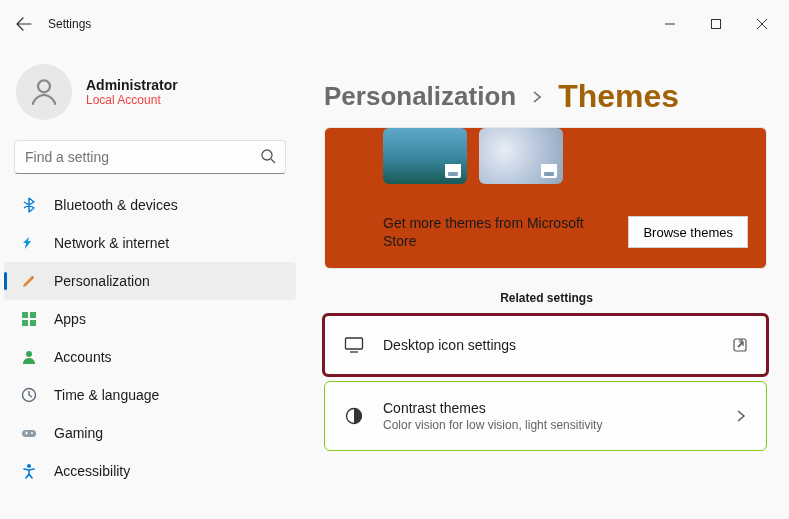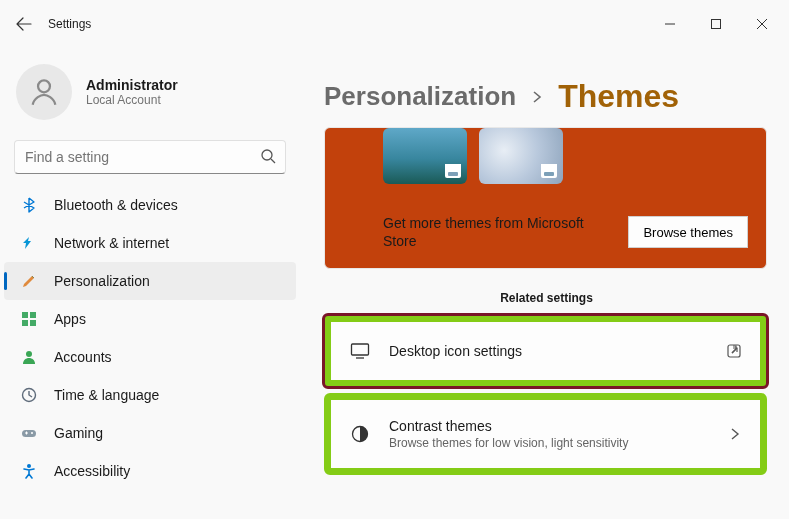--- a/index.html
+++ b/index.html
@@ -11,21 +11,21 @@
   .app-title { font-size: 12px; margin-left: 4px; }
   .win-controls { margin-left: auto; display: flex; }
   .win-btn { width: 46px; height: 32px; display: flex; align-items: center; justify-content: center; cursor: pointer; }
 
   
   .sidebar { position: absolute; left: 0; top: 48px; width: 300px; bottom: 0; padding: 8px 0 0 0; }
   .user-block { display: flex; align-items: center; padding: 8px 16px 20px 16px; }
   .avatar { width: 56px; height: 56px; border-radius: 50%; background: #e8e8e8; display: flex; align-items: center; justify-content: center; }
   .user-info { margin-left: 14px; }
   .user-name { font-weight: 600; font-size: 14px; }
-  .user-sub { font-size: 12px; color: #737373; }
+  .user-sub { font-size: 12px; color: #ef4444; }
 
   .search-wrap { padding: 0 14px 10px 14px; }
   .search { position: relative; }
   .search input { width: 100%; height: 34px; border: 1px solid #e0e0e0; border-bottom: 1px solid #888; border-radius: 4px; background: #fdfdfd; padding: 0 34px 0 10px; font-size: 14px; outline: none; }
   .search .sicon { position: absolute; right: 10px; top: 8px; color: #555; }
 
   .nav { padding-top: 2px; }
   .nav-item { height: 38px; display: flex; align-items: center; padding: 0 14px 0 16px; cursor: pointer; border-radius: 4px; margin: 0 4px; position: relative; }
   .nav-item.selected { background: #ededed; }
   .nav-item.selected::before { content: ""; position: absolute; left: 0; top: 10px; bottom: 10px; width: 3px; background: #0067c0; border-radius: 2px; }
@@ -46,21 +46,21 @@
   .thumb .tb::before { content:""; position:absolute; bottom:2px; left:3px; right:3px; height:4px; background:#7da0b8; border-radius:1px; }
   .t1 { background: linear-gradient(to bottom, #5fa8c8 0%, #38869e 55%, #1a5a56 100%); }
   .t2 { background: radial-gradient(circle at 30% 40%, #e8eef5 0%, #b8c8dc 50%, #8ea4bc 100%); }
 
   .store-row { display: flex; align-items: center; padding: 16px 18px 18px 58px; }
   .store-text { font-size: 14px; color: #1a1a1a; max-width: 220px; line-height: 1.3; }
   .browse-btn { margin-left: auto; height: 32px; padding: 0 14px; border: 1px solid #d0d0d0; background: #fdfdfd; border-radius: 0; font-size: 13px; cursor: pointer; }
 
   .section-header { font-size: 12px; font-weight: 600; margin: 0 0 10px 2px; text-align: center; }
 
-  .setting-row { border: 7px solid #84cc16; background: #fdfdfd; border-radius: 6px; display: flex; align-items: center; padding: 18px 18px; margin-bottom: 6px; cursor: pointer; }
+  .setting-row { border: 1px solid #84cc16; background: #fdfdfd; border-radius: 6px; display: flex; align-items: center; padding: 18px 18px; margin-bottom: 6px; cursor: pointer; }
   .setting-row.highlight { outline: 3px solid #7a1528; outline-offset: -1px; border-radius: 4px; }
   .setting-icon { width: 22px; height: 22px; display: flex; align-items: center; justify-content: center; margin-right: 18px; flex-shrink: 0; color: #333; }
   .setting-text { display: flex; flex-direction: column; }
   .setting-title { font-size: 14px; }
   .setting-sub { font-size: 12px; color: #646464; margin-top: 2px; }
   .setting-right { margin-left: auto; color: #555; }
 
   svg { display: block; }
 </style>
 </head>
@@ -245,21 +245,21 @@
 
   <div class="setting-row">
     <span class="setting-icon">
       <svg width="20" height="20" viewBox="0 0 20 20">
           <circle cx="10" cy="10" r="7.5" stroke="#333" stroke-width="1.3" fill="none"></circle>
           <path d="M10 2.5a7.5 7.5 0 0 1 0 15z" fill="#333"></path>
         </svg>
     </span>
     <div class="setting-text">
       <span class="setting-title">Contrast themes</span>
-      <span class="setting-sub">Browse themes for low vision, light sensitivity</span>
+      <span class="setting-sub">Color vision for low vision, light sensitivity</span>
     </div>
     <span class="setting-right">
       <svg width="14" height="14" viewBox="0 0 14 14">
           <path d="M4 2l6 5-6 5" stroke="#555" stroke-width="1.4" fill="none"></path>
         </svg>
     </span>
   </div>
 </div>
 
 </body></html>

